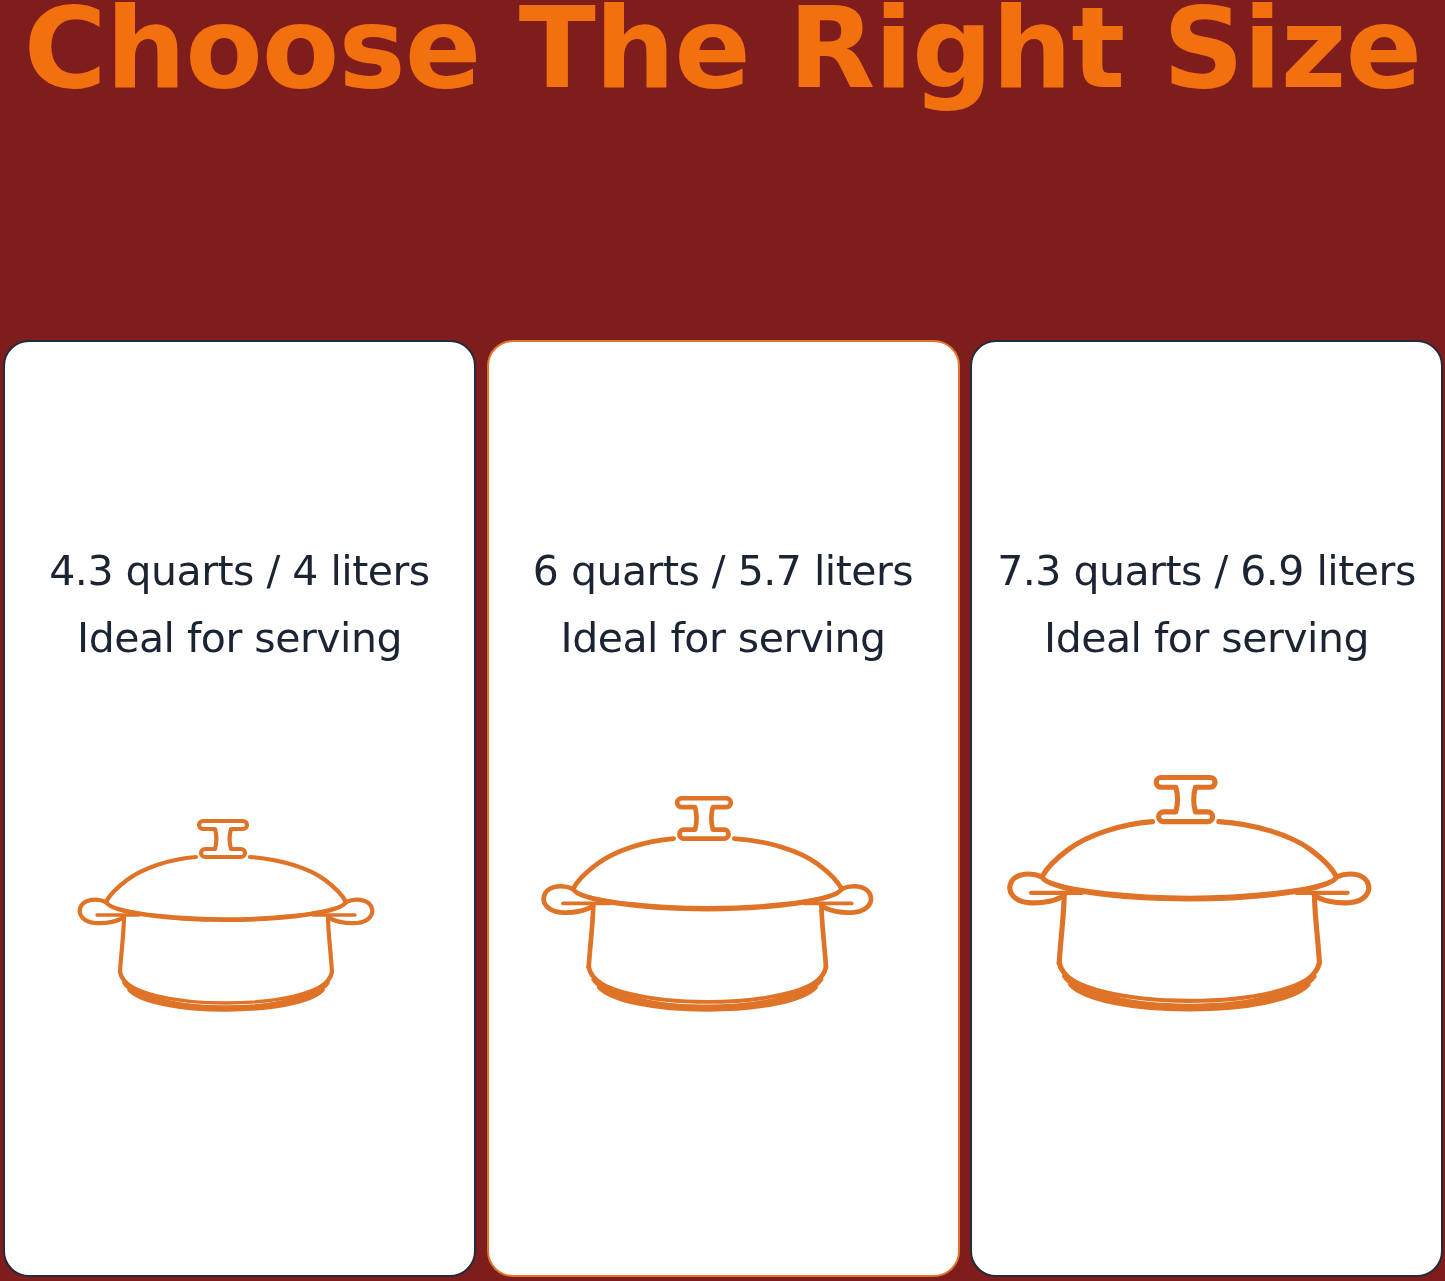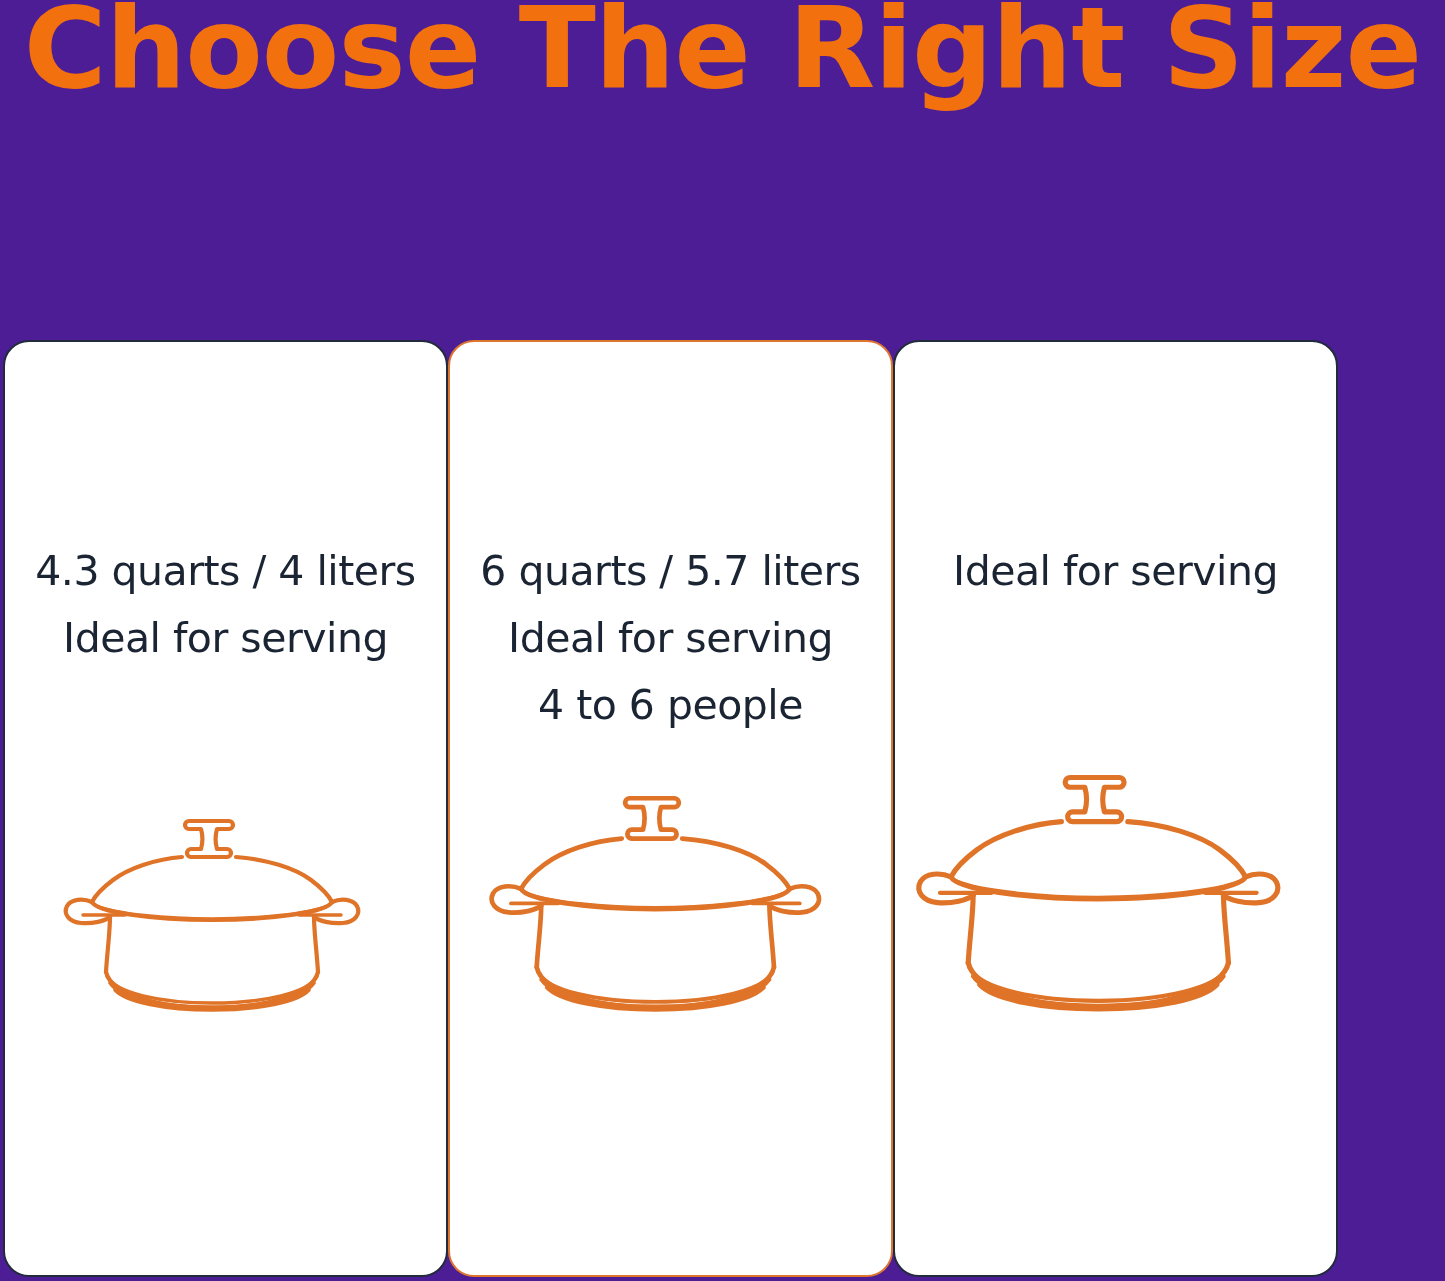--- a/index.html
+++ b/index.html
@@ -6,21 +6,21 @@
   * { margin:0; padding:0; box-sizing:border-box; }
   html, body {
     width:1445px; height:1281px;
     background:#ffffff;
     font-family:"DejaVu Sans", sans-serif;
     overflow:hidden;
   }
   #page {
     position:relative;
     width:1445px; height:1281px;
-    background:#4c1d95;
+    background:#7f1d1d;
   }
 
   
   #title {
     position:absolute;
     left:0; top:-12px;
     width:1445px;
     text-align:center;
     font-family:"DejaVu Sans", sans-serif;
     font-weight:bold;
@@ -28,21 +28,21 @@
     line-height:120px;
     letter-spacing:-1px;
     color:#F2700E;
     white-space:nowrap;
   }
 
   
   #cards {
     position:absolute;
     left:3px; top:340px;
-    width:1335px; height:937px;
+    width:1440px; height:937px;
     display:flex;
     justify-content:space-between;
     align-items:flex-end;
   }
   .card {
     position:relative;
     width:473px;
     height:937px;
     border:2.5px solid #222B3C;
     border-radius:26px;
@@ -142,21 +142,20 @@
           <path class="ln-thin" d="M49 181 C59 196 101 205 151 205 C201 205 243 196 253 181"></path>
           <path class="ln-thin" d="M54 188 C65 200 104 208 151 208 C198 208 237 200 248 188"></path>
         </svg>
       </div>
     </div>
 
     <div class="card accent">
       <div class="card-text">
         <span class="line">6 quarts / 5.7 liters</span>
         <span class="line">Ideal for serving</span>
-        <span class="line">4 to 6 people</span>
       </div>
 
       <div class="pot-wrap s2">
         <svg class="pot-svg" width="370" height="235" viewBox="0 0 330 210">
           <path class="ln" d="M128 19 h40 a4 4 0 0 1 0 8 h-12 c-2 7 -2 13 0 20 h10 a4 4 0 0 1 0 8 h-36 a4 4 0 0 1 0 -8 h10 c2 -7 2 -13 0 -20 h-12 a4 4 0 0 1 0 -8 z"></path>
           <path class="ln" d="M121 55 C95 57 68 66 52 78 C40 87 34 94 31 100"></path>
           <path class="ln" d="M175 55 C205 57 234 66 250 78 C262 87 268 94 271 100"></path>
           <path class="ln" d="M31 100 C36 110 90 118 151 118 C212 118 266 110 271 100"></path>
           <path class="ln-thin" d="M36 104 C55 112 105 117 151 117 C197 117 247 112 266 104"></path>
           <path class="ln" d="M31 100 C22 96 10 97 6 104 C2 112 8 120 20 121 C32 122 44 119 49 115"></path>
@@ -168,20 +167,21 @@
           <path class="ln" d="M45 170 C50 192 98 206 151 206 C204 206 252 192 257 170"></path>
           <path class="ln-thin" d="M46 174 C54 191 99 201 151 201 C203 201 248 191 256 174"></path>
           <path class="ln-thin" d="M49 181 C59 196 101 205 151 205 C201 205 243 196 253 181"></path>
           <path class="ln-thin" d="M54 188 C65 200 104 208 151 208 C198 208 237 200 248 188"></path>
         </svg>
       </div>
     </div>
 
     <div class="card">
       <div class="card-text">
+        <span class="line">7.3 quarts / 6.9 liters</span>
         <span class="line">Ideal for serving</span>
       </div>
 
       <div class="pot-wrap s3">
         <svg class="pot-svg" width="405" height="258" viewBox="0 0 330 210">
           <path class="ln" d="M128 19 h40 a4 4 0 0 1 0 8 h-12 c-2 7 -2 13 0 20 h10 a4 4 0 0 1 0 8 h-36 a4 4 0 0 1 0 -8 h10 c2 -7 2 -13 0 -20 h-12 a4 4 0 0 1 0 -8 z"></path>
           <path class="ln" d="M121 55 C95 57 68 66 52 78 C40 87 34 94 31 100"></path>
           <path class="ln" d="M175 55 C205 57 234 66 250 78 C262 87 268 94 271 100"></path>
           <path class="ln" d="M31 100 C36 110 90 118 151 118 C212 118 266 110 271 100"></path>
           <path class="ln-thin" d="M36 104 C55 112 105 117 151 117 C197 117 247 112 266 104"></path>

